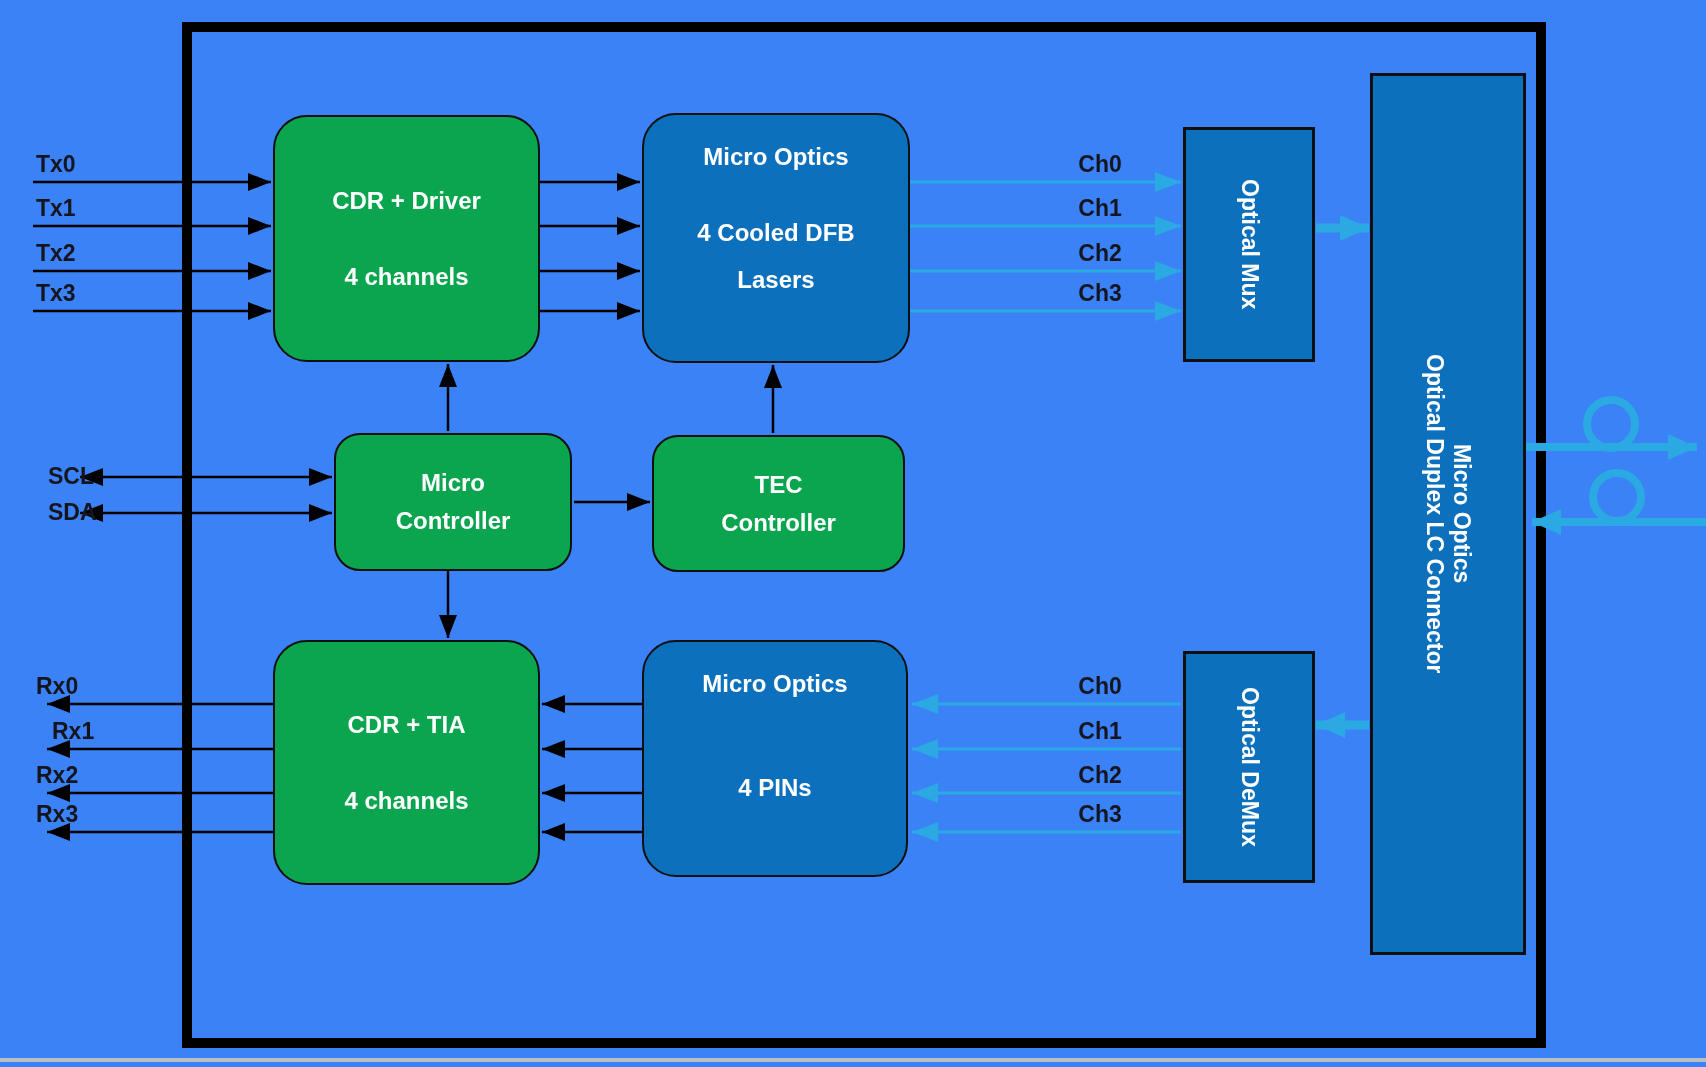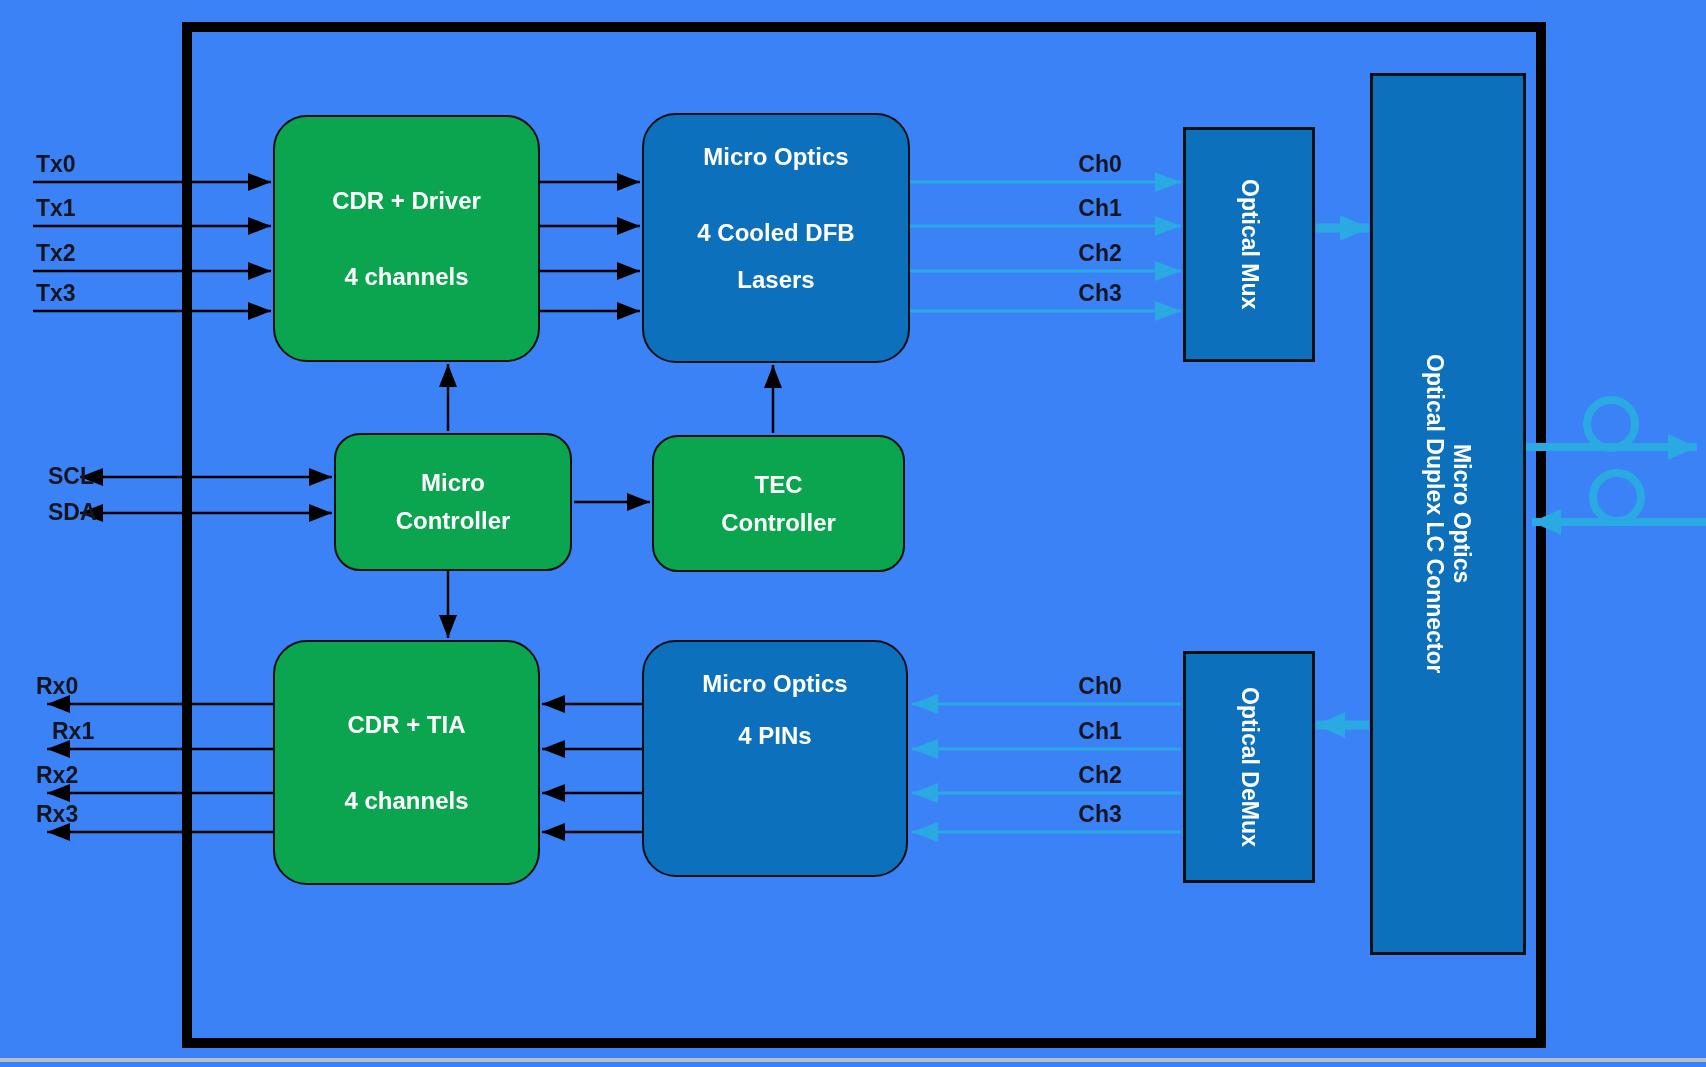--- a/index.html
+++ b/index.html
@@ -151,21 +151,21 @@
     <div>Controller</div>
   </div>
 
   <div class="box green" style="left:273px; top:640px; width:267px; height:245px; row-gap:48px;">
     <div>CDR + TIA</div>
     <div>4 channels</div>
   </div>
 
   <div class="box blue" style="left:642px; top:640px; width:266px; height:237px; justify-content:flex-start; padding-top:28px;">
     <div>Micro Optics</div>
-    <div style="margin-top:24px;">4 PINs</div>
+    <div style="margin-top:76px;">4 PINs</div>
   </div>
 
   <div class="box bluesq" style="left:1183px; top:127px; width:132px; height:235px;">
     <div class="vtext" style="font-size:23px;">Optical Mux</div>
   </div>
 
   <div class="box bluesq" style="left:1183px; top:651px; width:132px; height:232px;">
     <div class="vtext" style="font-size:23px;">Optical DeMux</div>
   </div>
 

